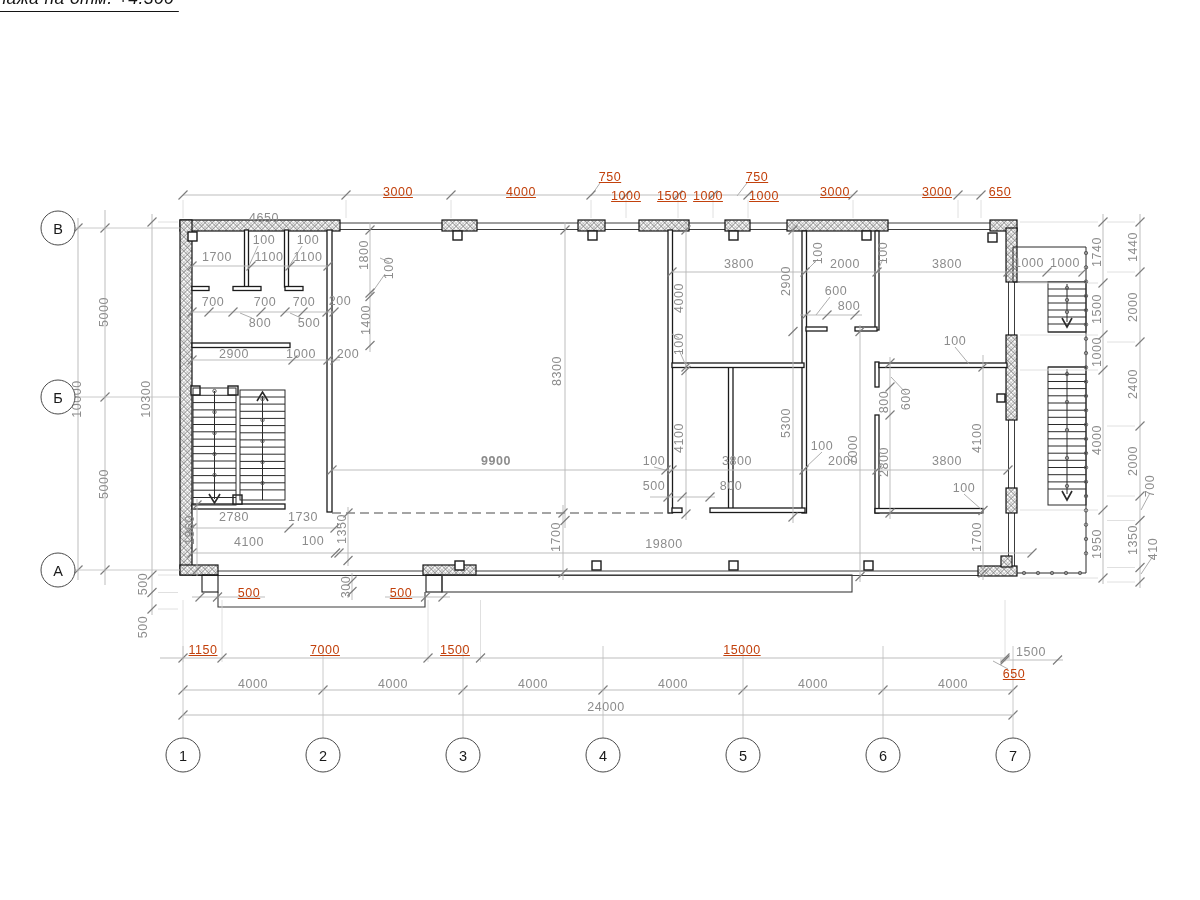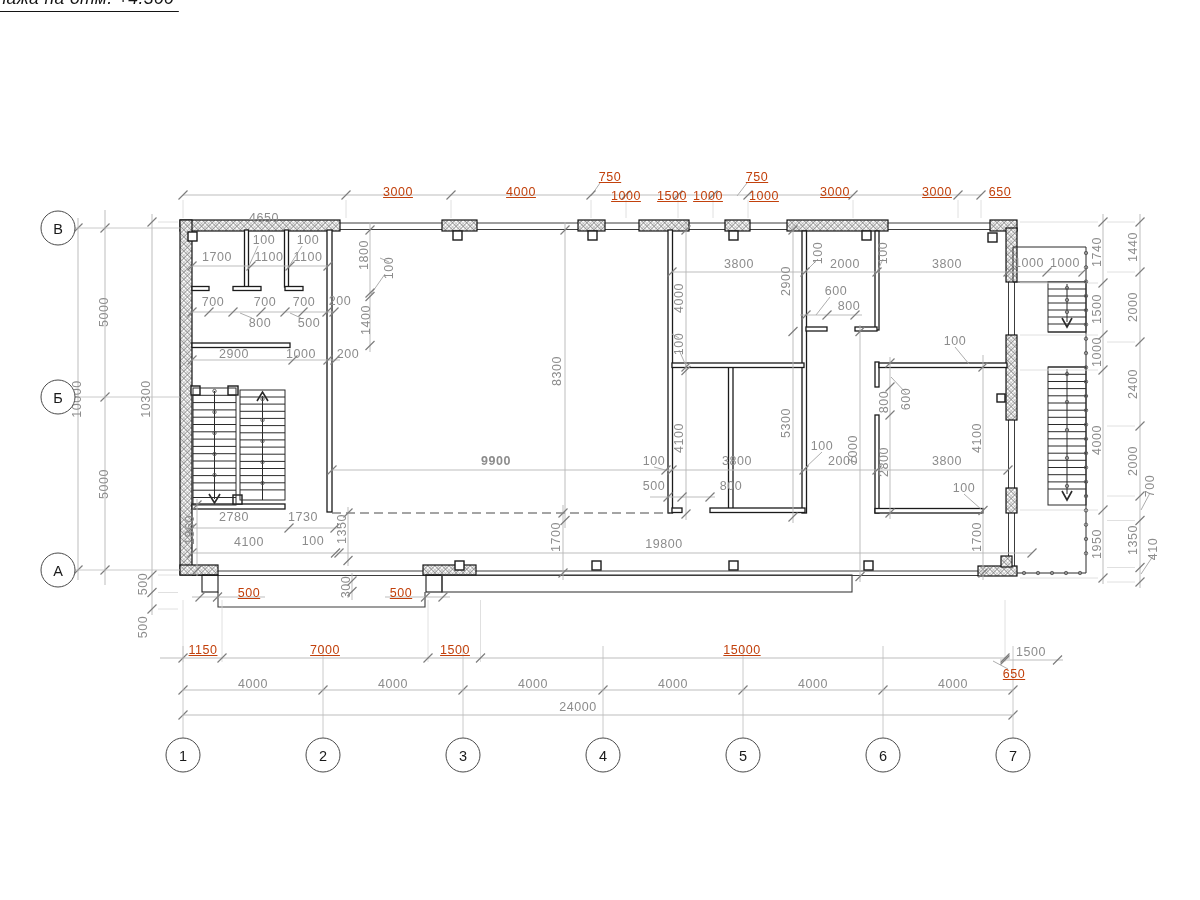--- a/index.html
+++ b/index.html
@@ -287,21 +287,21 @@
       <div class="lbl light" style="left: 455px; top: 650px;">1500</div>
       <div class="lbl light" style="left: 742px; top: 650px;">15000</div>
       <div class="lbl" style="left: 1031px; top: 652px;">1500</div>
       <div class="lbl light" style="left: 1014px; top: 674px;">650</div>
       <div class="lbl" style="left: 253px; top: 684px;">4000</div>
       <div class="lbl" style="left: 393px; top: 684px;">4000</div>
       <div class="lbl" style="left: 533px; top: 684px;">4000</div>
       <div class="lbl" style="left: 673px; top: 684px;">4000</div>
       <div class="lbl" style="left: 813px; top: 684px;">4000</div>
       <div class="lbl" style="left: 953px; top: 684px;">4000</div>
-      <div class="lbl" style="left: 578px; top: 707px;">24000</div>
+      <div class="lbl" style="left: 606px; top: 707px;">24000</div>
     </div>
   <div id="axis-layer">
       <div class="axis-circle" style="left: 183px; top: 755px;">1</div>
       <div class="axis-circle" style="left: 323px; top: 755px;">2</div>
       <div class="axis-circle" style="left: 463px; top: 755px;">3</div>
       <div class="axis-circle" style="left: 603px; top: 755px;">4</div>
       <div class="axis-circle" style="left: 743px; top: 755px;">5</div>
       <div class="axis-circle" style="left: 883px; top: 755px;">6</div>
       <div class="axis-circle" style="left: 1013px; top: 755px;">7</div>
       <div class="axis-circle" style="left: 58px; top: 228px;">В</div>

